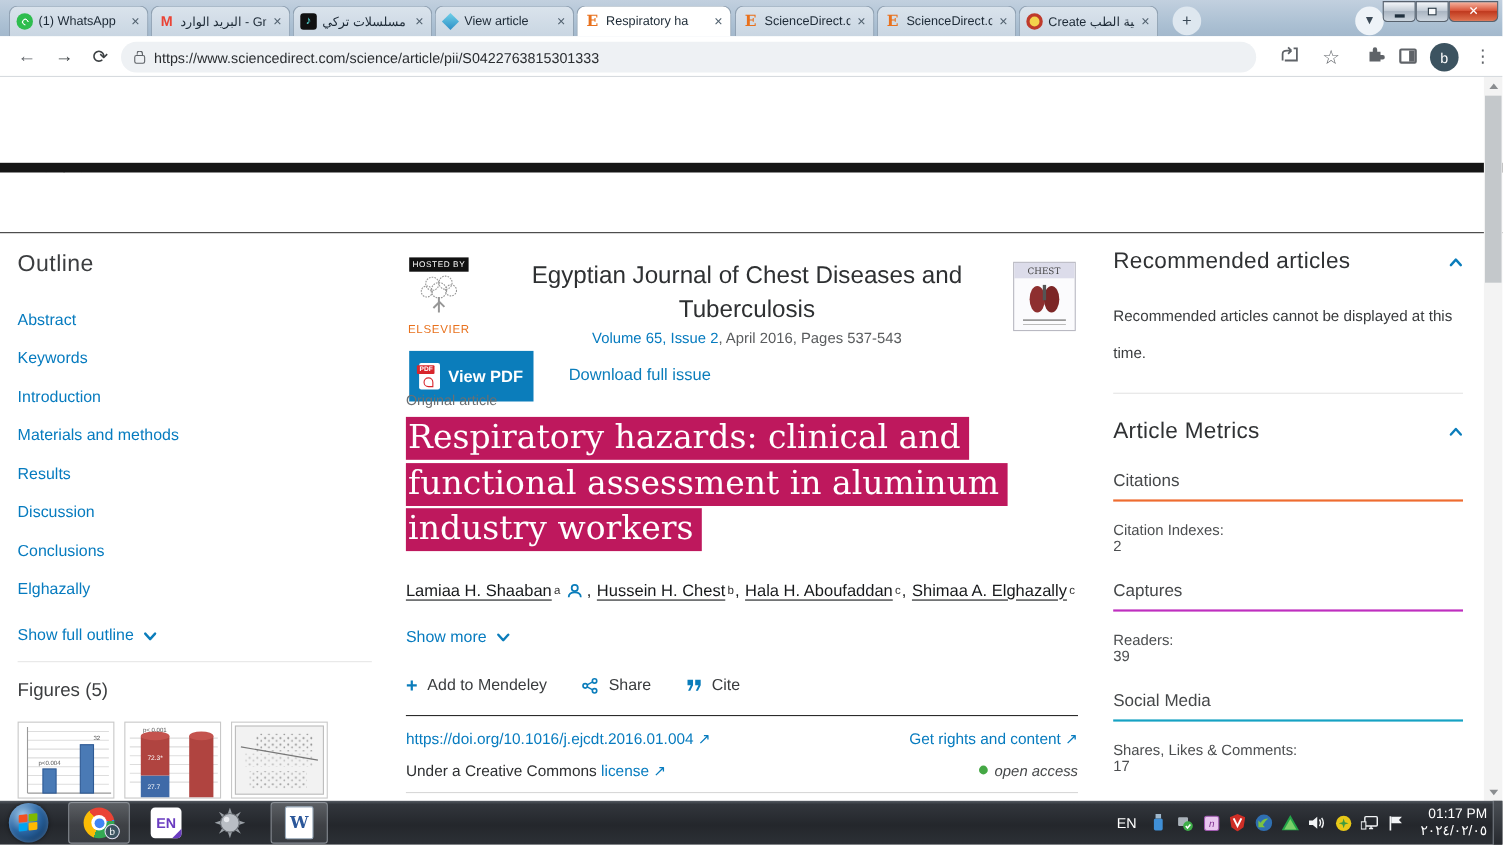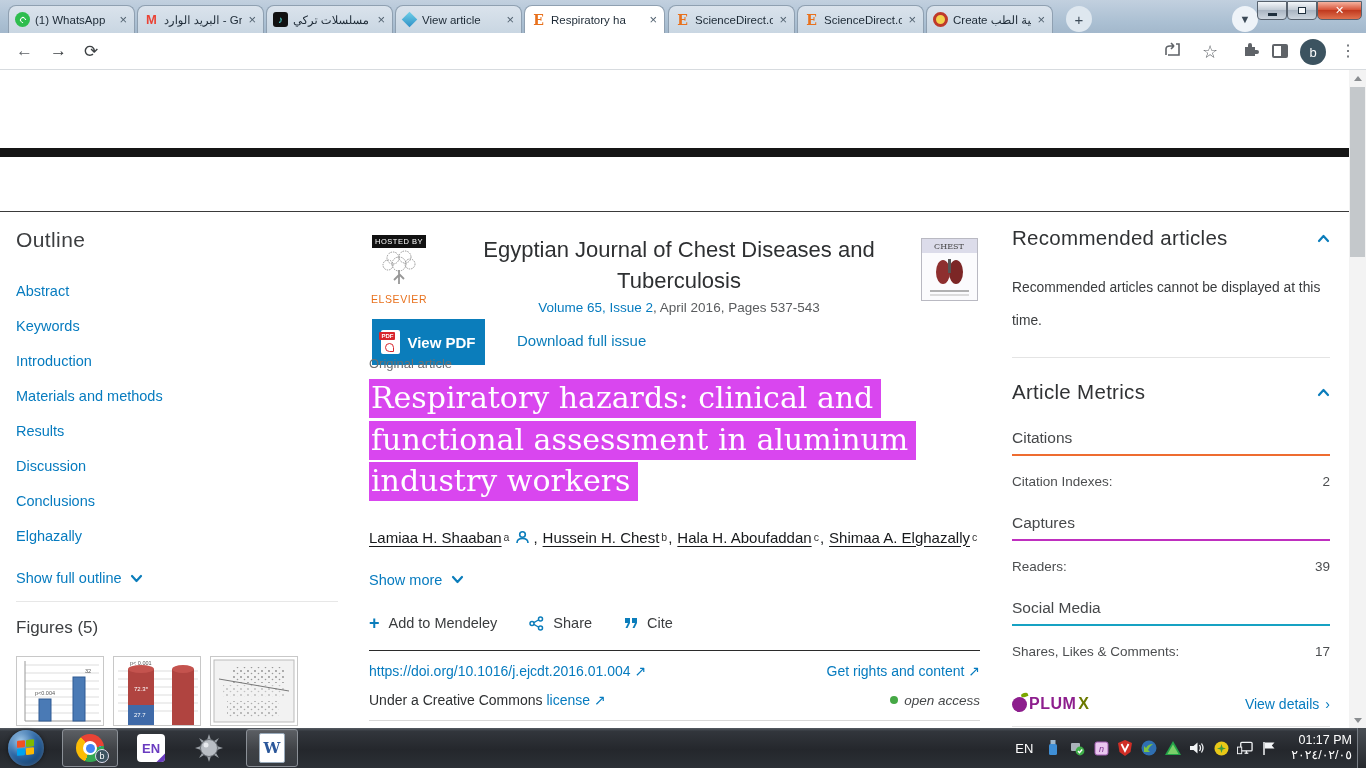--- a/index.html
+++ b/index.html
@@ -96,21 +96,21 @@
   .jbanner { position:relative; height:92px; }
   .hostedby { position:absolute; left:0; top:4px; width:60px; text-align:center; }
   .hostedby .hb { background:#111; color:#fff; font-size:7.5px; letter-spacing:.5px; padding:2px 3px; display:inline-block; }
   .hostedby .elstxt { color:#e8711d; font-size:10.5px; letter-spacing:.6px; margin-top:1px; }
   .jtitle { position:absolute; left:75px; top:8px; width:470px; text-align:center; font-size:22px; line-height:31px; color:#2e3032; }
   .jvol { position:absolute; left:75px; top:74px; width:470px; text-align:center; font-size:13.5px; color:#5a5c5e; }
   .jvol a { color:#067bbf; text-decoration:none; }
   .jcover { position:absolute; right:2px; top:12px; width:57px; height:63px; border:1px solid #b9b9c2; background:#fbfbfd; }
   .cat { margin-top:38px; font-size:13px; color:#6d6f71; }
   .atitle { margin-top:6px; font-family:"DejaVu Serif","Liberation Serif",serif; font-size:30px; line-height:41.5px; color:#fff; }
-  .atitle span { background:#d946ef; padding:1px 8px 3px 2px; }
+  .atitle span { background:#be185d; padding:1px 8px 3px 2px; }
   .authors { margin-top:27px; font-size:15px; color:#17191b; display:flex; align-items:center; flex-wrap:wrap; }
   .authors .aname { text-decoration:underline; text-underline-offset:3px; }
   .authors sup { font-size:10.5px; margin-left:2px; color:#333; }
   .authors .sep { margin:0 5px 0 1px; }
   .showmore { margin-top:26px; font-size:14.5px; color:#067bbf; display:flex; align-items:center; gap:9px; }
   .actions { margin-top:25px; display:flex; align-items:center; gap:9px; font-size:14.5px; color:#3a3c3e; }
   .actions .plus { color:#0b7dbb; font-size:18px; font-weight:bold; }
   .actions .gap { width:14px; }
   .mrule { margin-top:16px; height:1px; background:#2b2b2b; }
   .doirow { margin-top:12px; display:flex; justify-content:space-between; font-size:14px; }
@@ -122,21 +122,21 @@
   .lrule { margin-top:12px; height:1px; background:#d8d8d8; }
 
   
   .rcol { position:absolute; left:1012px; top:226px; width:318px; }
   .rhead { display:flex; justify-content:space-between; align-items:center; }
   .rhead h2 { font-size:20.5px; font-weight:normal; color:#303234; letter-spacing:.3px; }
   .rbody { margin-top:21px; font-size:13.8px; line-height:33px; color:#3a3c3e; }
   .rdiv { margin-top:20px; height:1px; background:#e4e4e4; }
   .mx-sub { font-size:15.5px; color:#46484a; margin-top:25px; }
   .mx-bar { height:2px; margin-top:7px; }
-  .mx-row { display:flex; justify-content:space-between; font-size:13.5px; color:#4c4e50; margin-top:18px; }
+  .mx-row { display:flex; justify-content:space-between; font-size:13.5px; color:#4c4e50; margin-top:18px;flex-direction:column; }
   .plumrow { margin-top:36px; display:flex; justify-content:space-between; align-items:center; }
   .plum { display:flex; align-items:center; gap:2px; font-weight:bold; font-size:16px; letter-spacing:.5px; }
   .plum .pfruit { width:15px; height:15px; border-radius:50%; background:#8d1e8d; position:relative; }
   .plum .pfruit:before { content:""; position:absolute; right:-1px; top:-4px; width:7px; height:4px; border-radius:50% 50% 0 50%; background:#7aa800; transform:rotate(-20deg); }
   .plum .pt1 { color:#8d1e8d; } .plum .pt2 { color:#6c7a00; }
   .viewdet { font-size:14px; color:#067bbf; display:flex; align-items:center; gap:6px; }
   .rdiv2 { margin-top:13px; height:1px; background:#e4e4e4; }
 
   
   .chev { width:13px; height:13px; }
@@ -233,20 +233,24 @@
           <span class="restsq"></span>
         </div>
       <div class="winbtn close">✕</div>
     </div>
   </div>
 
   <div class="toolbar"></div>
   <span class="navic" style="left:16px">←</span>
   <span class="navic" style="left:50px;color:#3c4043">→</span>
   <span class="navic" style="left:84px;color:#3c4043">⟳</span>
+  <div class="omnibox">
+    <span class="lock"></span>
+    <span class="url">https://www.sciencedirect.com/science/article/pii/S0422763815301333</span>
+  </div>
   <span class="navic" style="left:1164px;font-size:15px">
     <svg width="17" height="16" viewBox="0 0 17 16">
         <path d="M2 14 L2 8 Q2 5 6 5 L10 5 M10 5 L7 2 M10 5 L7 8 M12 3 L15 3 L15 14 L4 14" fill="none" stroke="#5f6368" stroke-width="1.6"></path>
       </svg>
   </span>
   <span class="navic" style="left:1202px;font-size:18px">☆</span>
   <span class="navic" style="left:1242px">
     <svg width="17" height="17" viewBox="0 0 17 17">
         <path d="M3 6 L6 6 L6 4 a2 2 0 1 1 4 0 L10 6 L13 6 L13 9 L15 9 a2 2 0 1 1 0 4 L13 13 L13 15 L3 15 Z" fill="#5f6368"></path>
       </svg>

